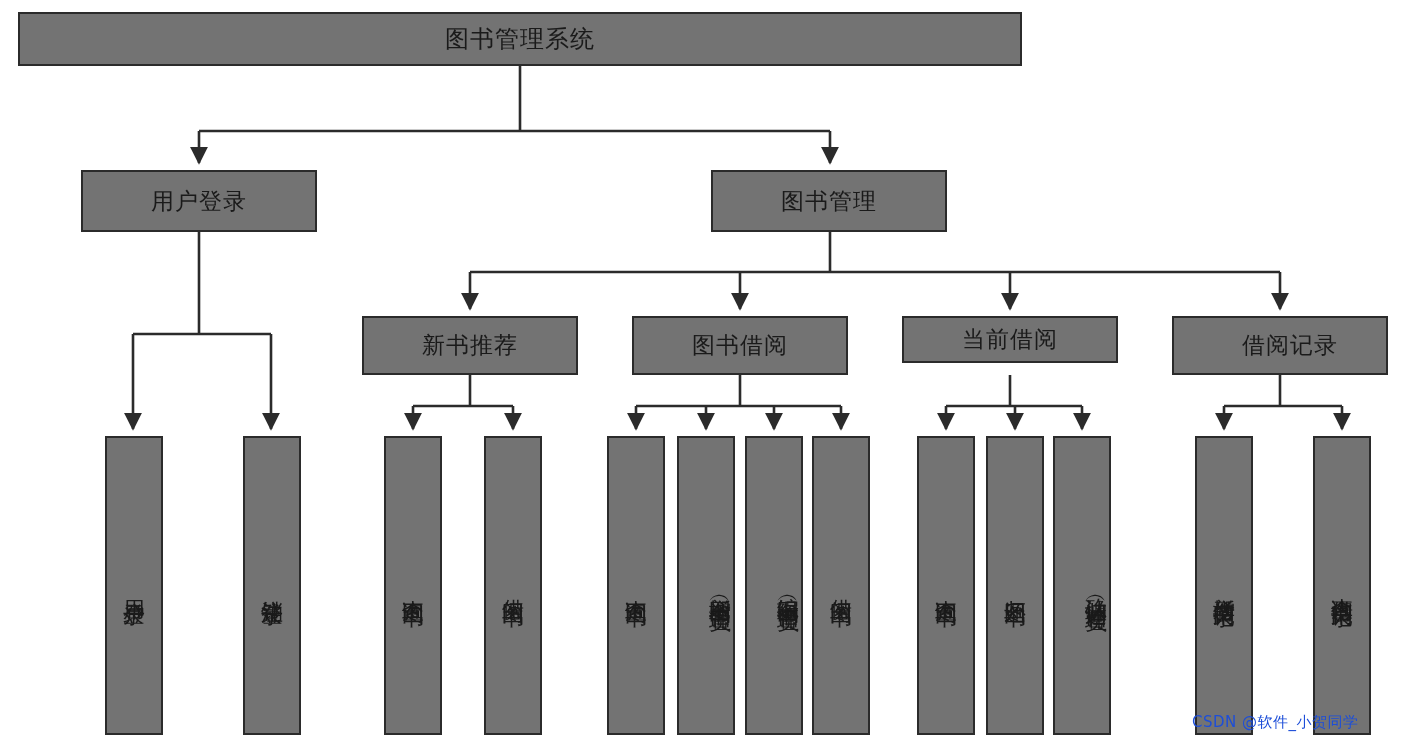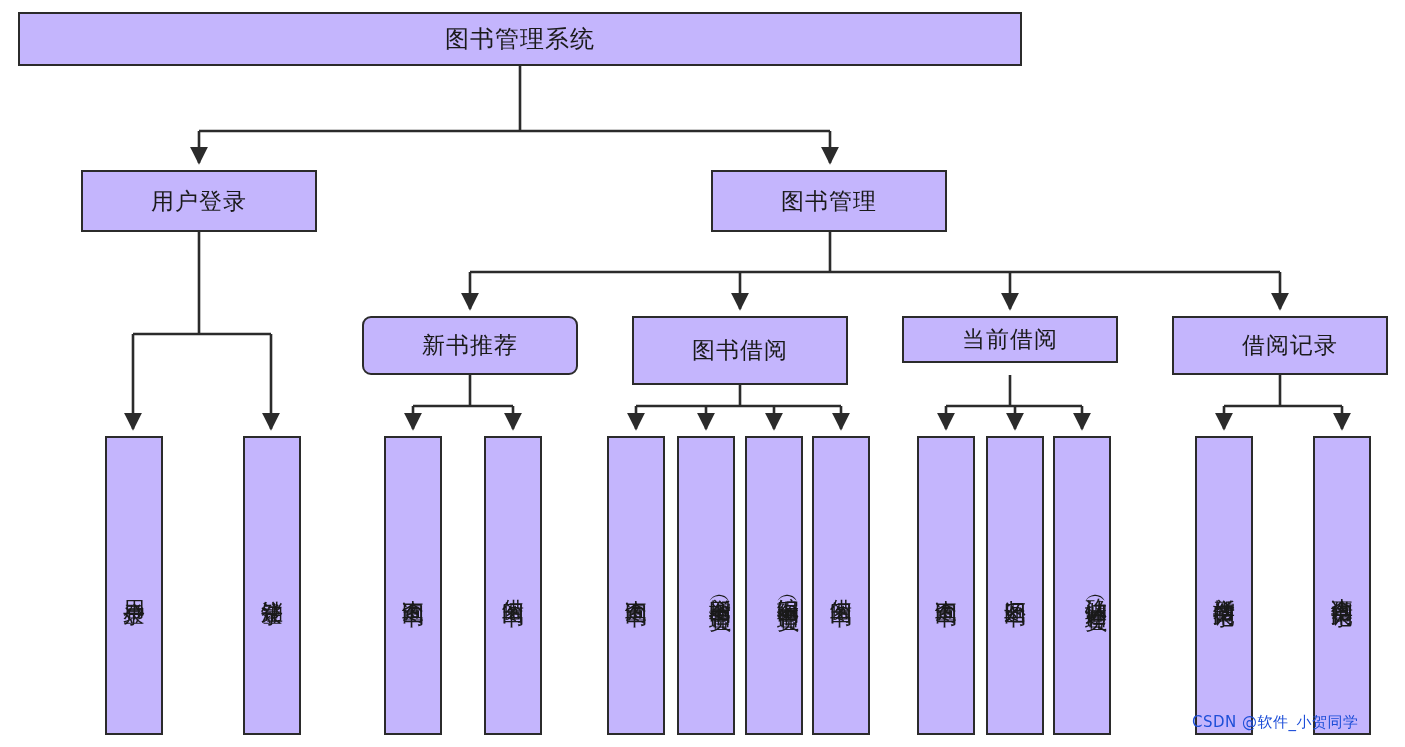--- a/index.html
+++ b/index.html
@@ -22,21 +22,21 @@
     position: absolute;
     left: 0;
     top: 0;
     width: 1405px;
     height: 747px;
   }
   .node {
     position: absolute;
     box-sizing: border-box;
     border: 2px solid #2b2b2b;
-    background: #c4b5fd;
+    background: #737373;
     display: flex;
     align-items: center;
     justify-content: center;
     color: #1a1a1a;
     z-index: 2;
   }
   .node.horiz {
     writing-mode: horizontal-tb;
     font-size: 23px;
     letter-spacing: 1px;
@@ -132,24 +132,24 @@
     <span class="label">图书管理系统</span>
   </div>
 
   <div class="node horiz" style="left:81px; top:170px; width:236px; height:62px;">
     <span class="label">用户登录</span>
   </div>
   <div class="node horiz" style="left:711px; top:170px; width:236px; height:62px;justify-content:center;">
     <span class="label">图书管理</span>
   </div>
 
-  <div class="node horiz" style="left:362px; top:316px; width:216px; height:59px;border-radius:9px;">
+  <div class="node horiz" style="left:362px; top:316px; width:216px; height:59px;">
     <span class="label">新书推荐</span>
   </div>
-  <div class="node horiz" style="left:632px; top:316px; width:216px; height:69px;">
+  <div class="node horiz" style="left:632px; top:316px; width:216px; height:59px;">
     <span class="label">图书借阅</span>
   </div>
   <div class="node horiz" style="left:902px; top:316px; width:216px; height:47px;">
     <span class="label">当前借阅</span>
   </div>
   <div class="node horiz" style="left:1172px; top:316px; width:216px; height:59px;padding-left:20px;">
     <span class="label">借阅记录</span>
   </div>
 
   <div class="node vert mid" style="left:105px; top:436px; width:58px; height:299px;">

